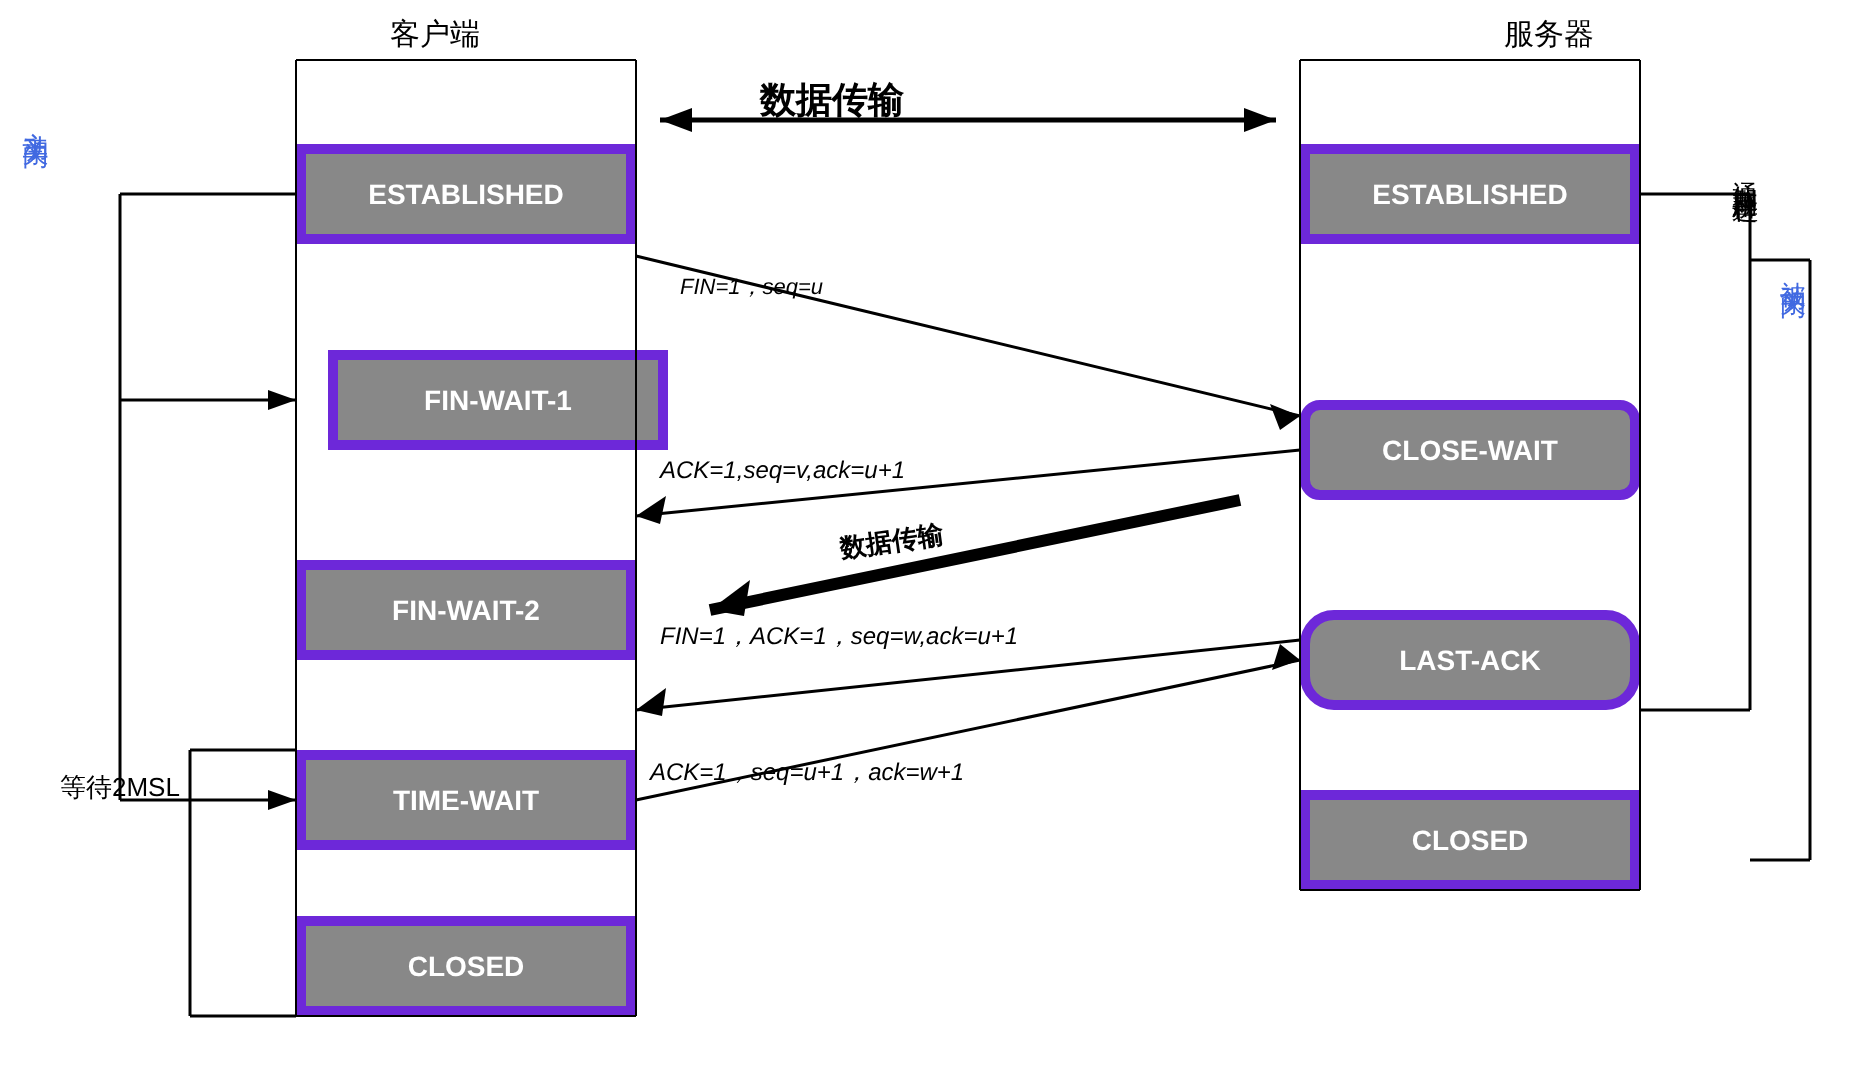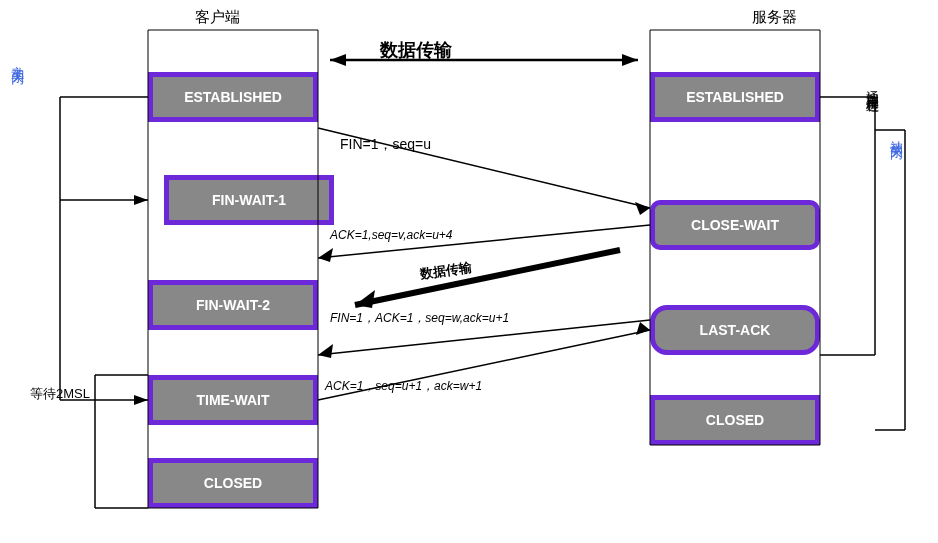--- a/index.html
+++ b/index.html
@@ -120,23 +120,23 @@
     <polygon points="318,355 333,344 331,358" fill="#000"></polygon>
 
     <line x1="318" y1="400" x2="650" y2="330" stroke="#000" stroke-width="1.5"></line>
     <polygon points="650,330 636,335 640,322" fill="#000"></polygon>
 
     <line x1="905" y1="130" x2="905" y2="430" stroke="#000" stroke-width="1.5"></line>
     <line x1="875" y1="130" x2="905" y2="130" stroke="#000" stroke-width="1.5"></line>
     <line x1="875" y1="430" x2="905" y2="430" stroke="#000" stroke-width="1.5"></line>
   </svg>
 
-  <div style="position:absolute; top:136px; left:340px; font-size:14px; color:#000;">FIN=1，seq=u</div>
+  <div style="position:absolute; top:136px; left:340px; font-size:11px; font-style:italic; color:#000;">FIN=1，seq=u</div>
 
-  <div style="position:absolute; top:228px; left:330px; font-size:12px; font-style:italic; color:#000;">ACK=1,seq=v,ack=u+4</div>
+  <div style="position:absolute; top:228px; left:330px; font-size:12px; font-style:italic; color:#000;">ACK=1,seq=v,ack=u+1</div>
 
   <div style="position:absolute; top:262px; left:420px; font-size:13px; color:#000; font-weight:bold; transform:rotate(-8deg);">数据传输</div>
 
   <div style="position:absolute; top:310px; left:330px; font-size:12px; font-style:italic; color:#000;">FIN=1，ACK=1，seq=w,ack=u+1</div>
 
   <div style="position:absolute; top:378px; left:325px; font-size:12px; font-style:italic; color:#000;">ACK=1，seq=u+1，ack=w+1</div>
 
 </div>
 
 </body></html>

